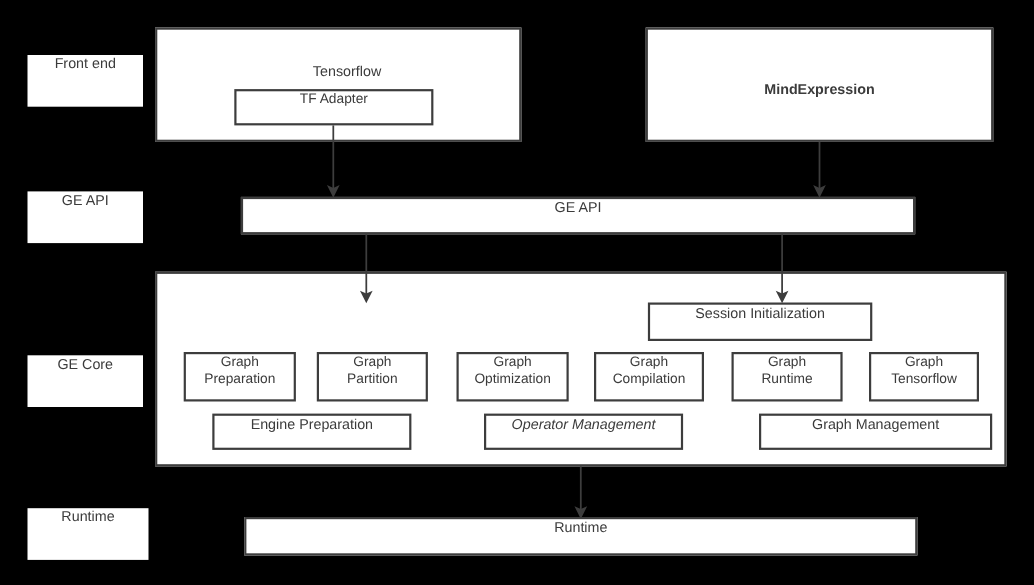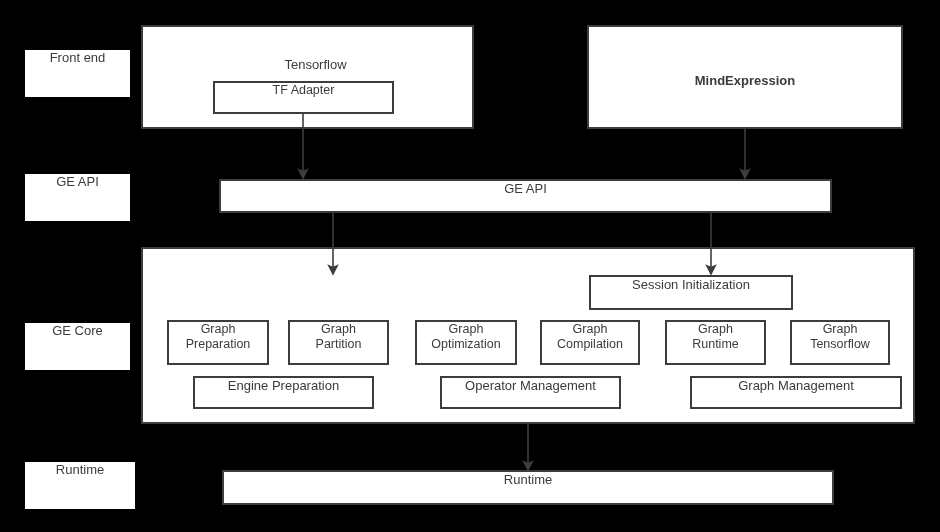--- a/index.html
+++ b/index.html
@@ -131,21 +131,21 @@
   </div>
 
   <div class="box node" style="left:790px; top:320px; width:100px; height:45px;">
     <span><span>Graph</span><br><span>Tensorflow</span></span>
   </div>
 
   <div class="box node wide" style="left:193px; top:376px; width:181px; height:33px;">
     <span>Engine Preparation</span>
   </div>
 
-  <div class="box node wide" style="left:440px; top:376px; width:181px; height:33px;">
+  <div class="box node wide" style="left:440px; top:376px; width:181px; height:33px;font-style:italic;">
     <span>Operator Management</span>
   </div>
 
   <div class="box node wide" style="left:690px; top:376px; width:212px; height:33px;">
     <span>Graph Management</span>
   </div>
 
   <div class="box bar" style="left:222px; top:470px; width:612px; height:35px;">
     <span>Runtime</span>
   </div>

